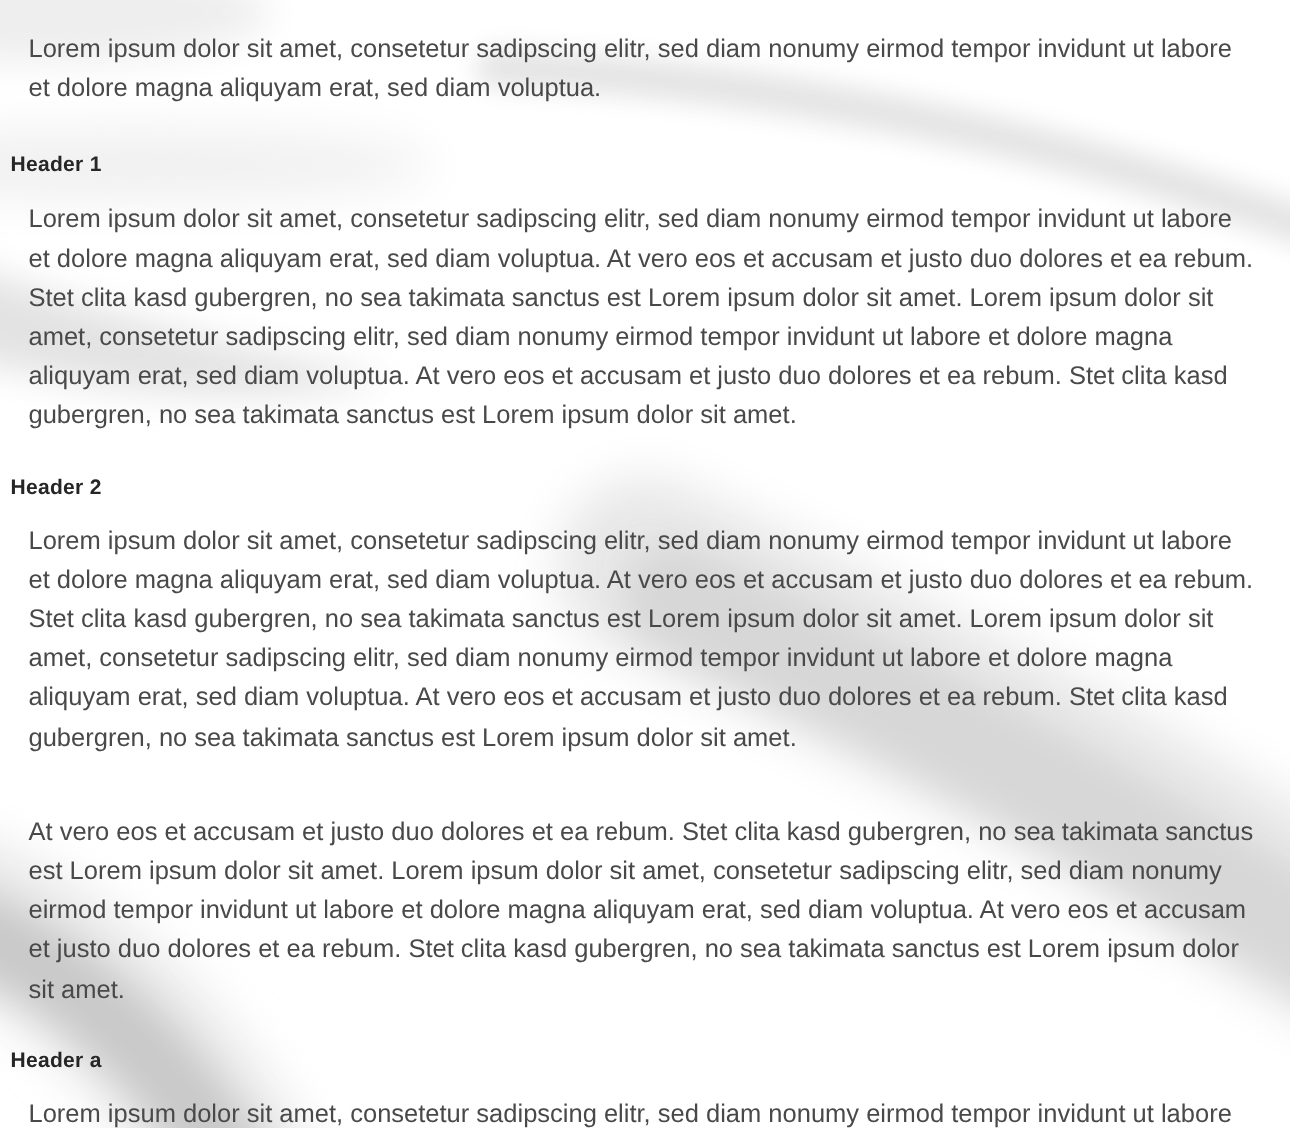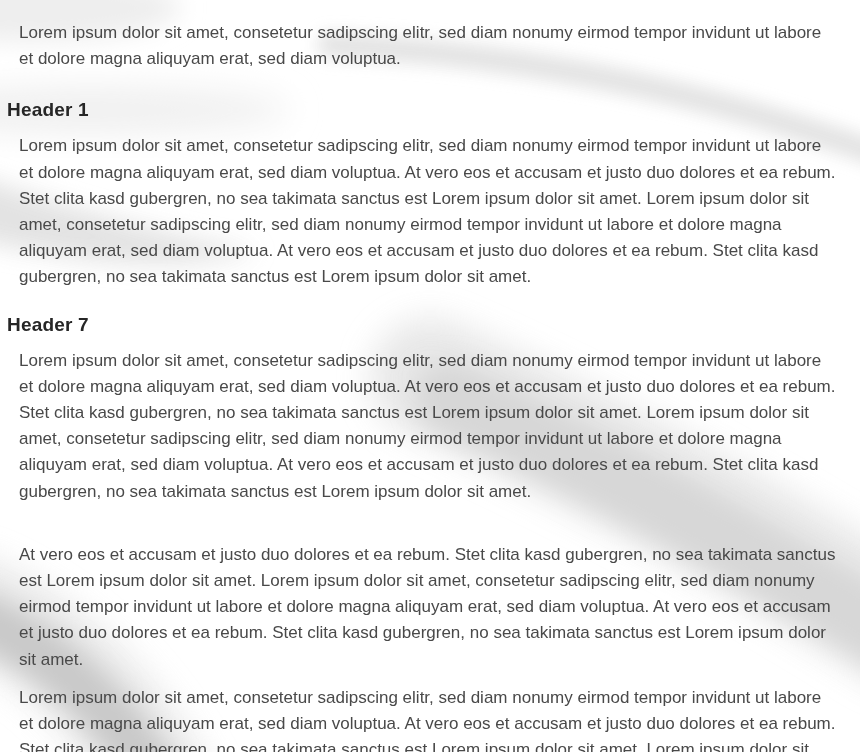--- a/index.html
+++ b/index.html
@@ -25,21 +25,21 @@
     z-index: 1;
     padding: 8px 8px 0 7px;
     color: #494949;
     font-size: 17px;
     line-height: 26.2px;
   }
   main.doc p {
     margin: 12px;
   }
   main.doc h3 {
-    font-size: 19px;
+    font-size: 14px;
     line-height: 23px;
     font-weight: bold;
     color: #262626;
     margin: 22px 0 7px 0;
     letter-spacing: 0.2px;
   }
   main.doc h3.first {
     margin-top: 26px;
   }
   main.doc p.standalone {
@@ -70,19 +70,20 @@
   <path d="M -30 605 Q 90 655 165 790" stroke="#e0e0e0" stroke-width="100" fill="none" stroke-linecap="round" filter="url(#b16)" opacity="0.7"></path>
   <path d="M -30 615 Q 85 662 160 785" stroke="#c9c9c9" stroke-width="52" fill="none" stroke-linecap="round" filter="url(#b12)"></path>
 </svg>
 
 <main class="doc">
   <p>Lorem ipsum dolor sit amet, consetetur sadipscing elitr, sed diam nonumy eirmod tempor invidunt ut labore et dolore magna aliquyam erat, sed diam voluptua.</p>
 
   <h3 class="first">Header 1</h3>
   <p>Lorem ipsum dolor sit amet, consetetur sadipscing elitr, sed diam nonumy eirmod tempor invidunt ut labore et dolore magna aliquyam erat, sed diam voluptua. At vero eos et accusam et justo duo dolores et ea rebum. Stet clita kasd gubergren, no sea takimata sanctus est Lorem ipsum dolor sit amet. Lorem ipsum dolor sit amet, consetetur sadipscing elitr, sed diam nonumy eirmod tempor invidunt ut labore et dolore magna aliquyam erat, sed diam voluptua. At vero eos et accusam et justo duo dolores et ea rebum. Stet clita kasd gubergren, no sea takimata sanctus est Lorem ipsum dolor sit amet.</p>
 
-  <h3>Header 7</h3>
+  <h3>Header 2</h3>
   <p>Lorem ipsum dolor sit amet, consetetur sadipscing elitr, sed diam nonumy eirmod tempor invidunt ut labore et dolore magna aliquyam erat, sed diam voluptua. At vero eos et accusam et justo duo dolores et ea rebum. Stet clita kasd gubergren, no sea takimata sanctus est Lorem ipsum dolor sit amet. Lorem ipsum dolor sit amet, consetetur sadipscing elitr, sed diam nonumy eirmod tempor invidunt ut labore et dolore magna aliquyam erat, sed diam voluptua. At vero eos et accusam et justo duo dolores et ea rebum. Stet clita kasd gubergren, no sea takimata sanctus est Lorem ipsum dolor sit amet.</p>
 
   <p class="standalone">At vero eos et accusam et justo duo dolores et ea rebum. Stet clita kasd gubergren, no sea takimata sanctus est Lorem ipsum dolor sit amet. Lorem ipsum dolor sit amet, consetetur sadipscing elitr, sed diam nonumy eirmod tempor invidunt ut labore et dolore magna aliquyam erat, sed diam voluptua. At vero eos et accusam et justo duo dolores et ea rebum. Stet clita kasd gubergren, no sea takimata sanctus est Lorem ipsum dolor sit amet.</p>
 
+  <h3>Header a</h3>
   <p>Lorem ipsum dolor sit amet, consetetur sadipscing elitr, sed diam nonumy eirmod tempor invidunt ut labore et dolore magna aliquyam erat, sed diam voluptua. At vero eos et accusam et justo duo dolores et ea rebum. Stet clita kasd gubergren, no sea takimata sanctus est Lorem ipsum dolor sit amet. Lorem ipsum dolor sit amet, consetetur sadipscing elitr, sed diam nonumy eirmod tempor invidunt ut labore et dolore magna aliquyam erat, sed diam voluptua. At vero eos et accusam et justo duo dolores et ea rebum. Stet clita kasd gubergren, no sea takimata sanctus est Lorem ipsum dolor sit amet.</p>
 </main>
 
 </body></html>

